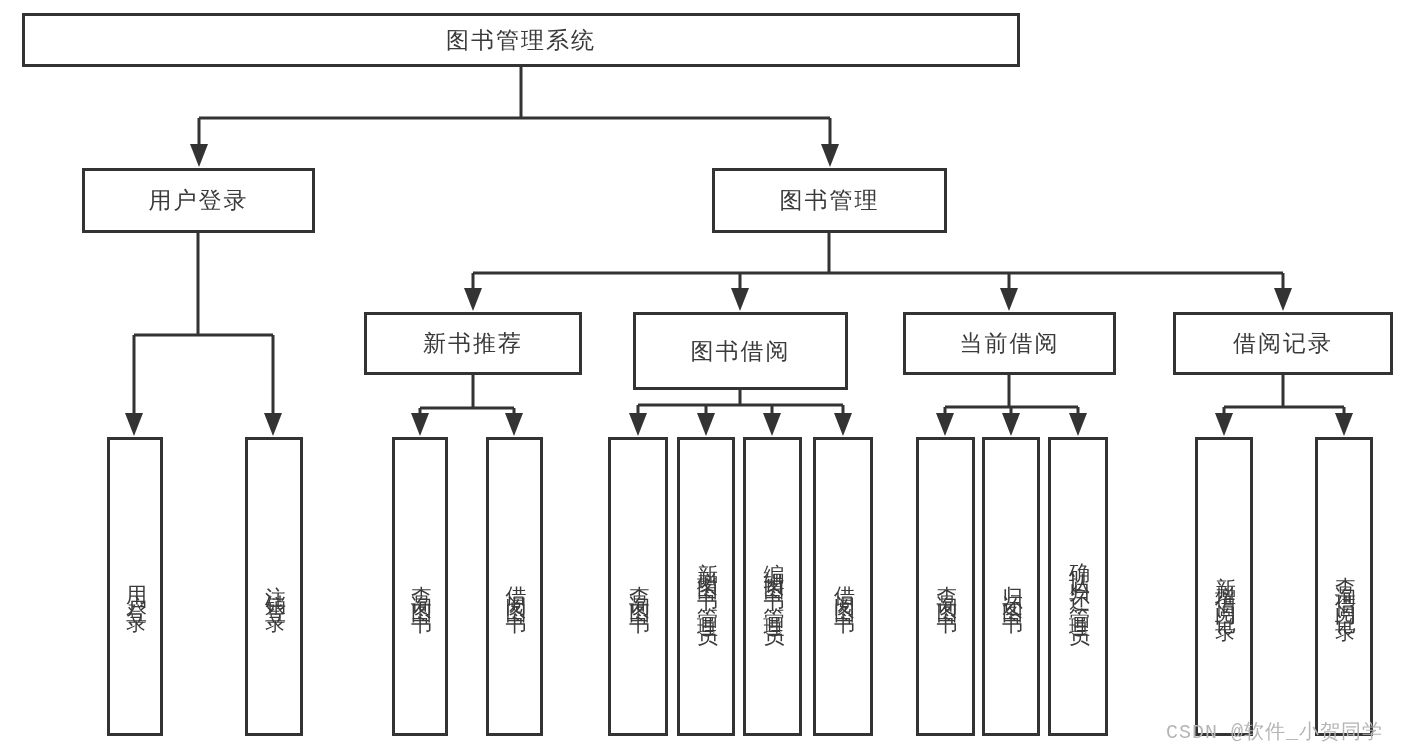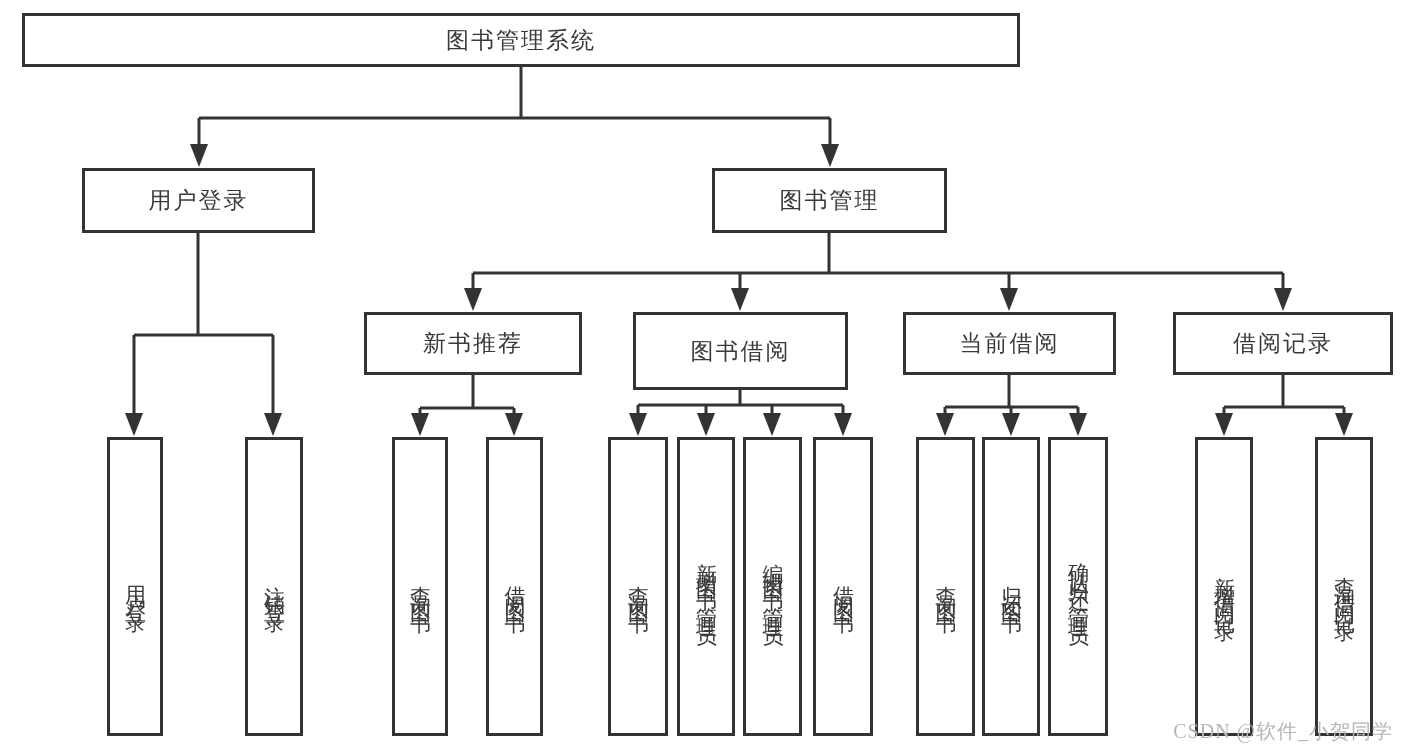--- a/index.html
+++ b/index.html
@@ -6,21 +6,21 @@
     --line:#333333;
     --text:#3a3a3a;
     --bg:#ffffff;
     --watermark:#b5b5b5;
   }
   html,body{margin:0;padding:0;background:var(--bg);}
   #canvas{
     position:relative;
     width:1405px;height:747px;
     background:var(--bg);
-    font-family:Liberation Serif, serif;
+    font-family:Liberation Mono, monospace;
     overflow:hidden;
   }
   #edges{position:absolute;left:0;top:0;width:1405px;height:747px;z-index:1;}
   .node{
     position:absolute;
     box-sizing:border-box;
     border:3px solid var(--line);
     background:var(--bg);
     display:flex;align-items:center;justify-content:center;
     z-index:2;
@@ -34,21 +34,21 @@
   .vlabel{
     color:var(--text);
     font-size:21px;
     writing-mode:vertical-rl;
     text-orientation:upright;
     letter-spacing:9px;
     line-height:1;
   }
   #watermark{
     position:absolute;
-    right:12px;bottom:2px;
+    right:22px;bottom:2px;
     color:var(--watermark);
     font-size:20px;
     letter-spacing:1px;
     z-index:3;
     white-space:nowrap;
   }
 </style>
 </head>
 <body>
 

